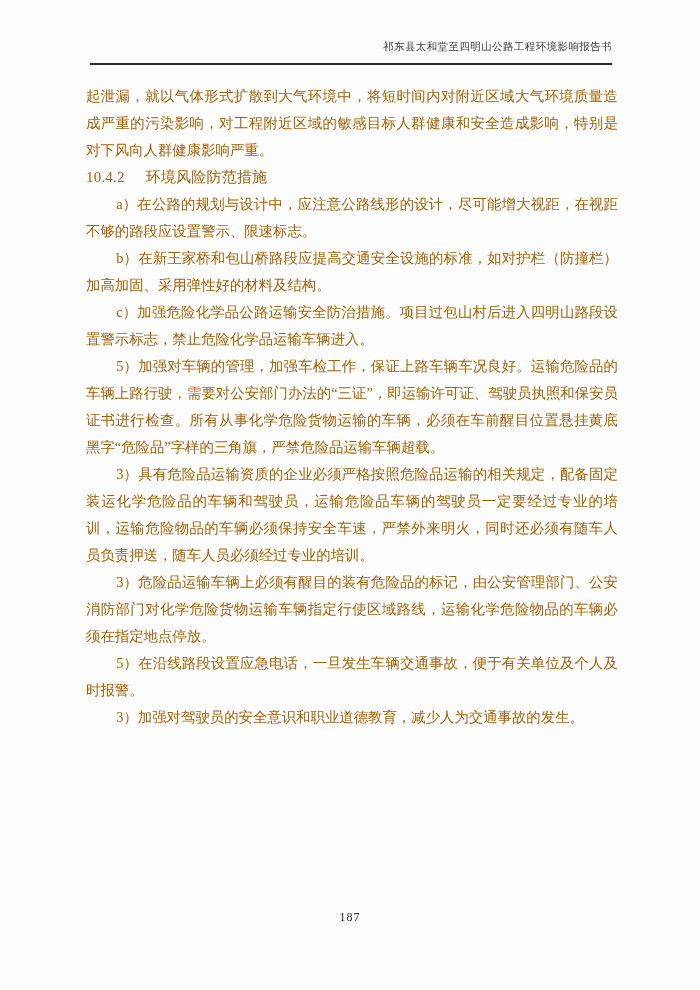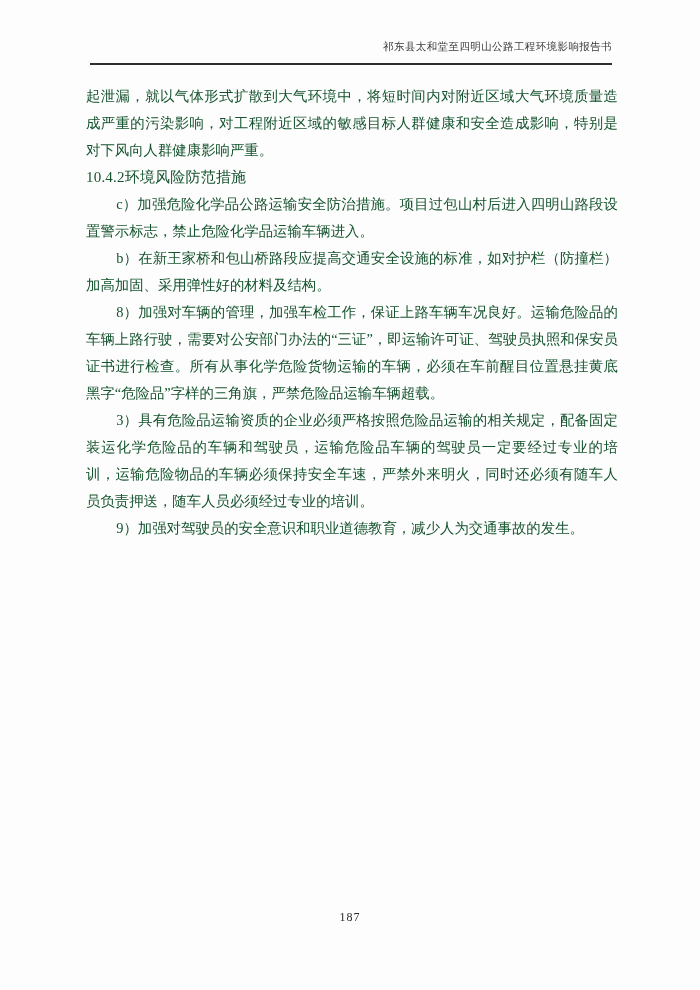--- a/index.html
+++ b/index.html
@@ -36,35 +36,35 @@
   }
   .content {
     position: absolute;
     top: 83px;
     left: 86px;
     width: 532px;
     font-size: 14.4px;
     line-height: 27px;
     text-align: justify;
     text-justify: inter-character;
-    color: #14532d;
+    color: #a16207;
   }
   .content p {
     margin: 0;
     padding: 0;
   }
   .content p.indent {
     text-indent: 2.1em;
   }
   .section-heading {
     font-size: 15px;
     letter-spacing: 0.2px;
   }
   .section-heading .num {
-    margin-right: 0;
+    margin-right: 21px;
   }
   .page-footer {
     position: absolute;
     top: 910px;
     left: 0;
     width: 700px;
     text-align: center;
     font-size: 12px;
     color: #2a2a2a;
     letter-spacing: 1px;
@@ -83,33 +83,36 @@
 
   <div class="content">
 
     <p>起泄漏，就以气体形式扩散到大气环境中，将短时间内对附近区域大气环境质量造成严重的污染影响，对工程附近区域的敏感目标人群健康和安全造成影响，特别是对下风向人群健康影响严重。</p>
 
 
     <p class="section-heading">
       <span class="num">10.4.2</span><span>环境风险防范措施</span>
     </p>
 
+    <p class="indent">a）在公路的规划与设计中，应注意公路线形的设计，尽可能增大视距，在视距不够的路段应设置警示、限速标志。</p>
+
+    <p class="indent">b）在新王家桥和包山桥路段应提高交通安全设施的标准，如对护栏（防撞栏）加高加固、采用弹性好的材料及结构。</p>
 
     <p class="indent">c）加强危险化学品公路运输安全防治措施。项目过包山村后进入四明山路段设置警示标志，禁止危险化学品运输车辆进入。</p>
 
-    <p class="indent">b）在新王家桥和包山桥路段应提高交通安全设施的标准，如对护栏（防撞栏）加高加固、采用弹性好的材料及结构。</p>
-
-    <p class="indent">8）加强对车辆的管理，加强车检工作，保证上路车辆车况良好。运输危险品的车辆上路行驶，需要对公安部门办法的“三证”，即运输许可证、驾驶员执照和保安员证书进行检查。所有从事化学危险货物运输的车辆，必须在车前醒目位置悬挂黄底黑字“危险品”字样的三角旗，严禁危险品运输车辆超载。</p>
+    <p class="indent">5）加强对车辆的管理，加强车检工作，保证上路车辆车况良好。运输危险品的车辆上路行驶，需要对公安部门办法的“三证”，即运输许可证、驾驶员执照和保安员证书进行检查。所有从事化学危险货物运输的车辆，必须在车前醒目位置悬挂黄底黑字“危险品”字样的三角旗，严禁危险品运输车辆超载。</p>
 
     <p class="indent">3）具有危险品运输资质的企业必须严格按照危险品运输的相关规定，配备固定装运化学危险品的车辆和驾驶员，运输危险品车辆的驾驶员一定要经过专业的培训，运输危险物品的车辆必须保持安全车速，严禁外来明火，同时还必须有随车人员负责押送，随车人员必须经过专业的培训。</p>
 
+    <p class="indent">3）危险品运输车辆上必须有醒目的装有危险品的标记，由公安管理部门、公安消防部门对化学危险货物运输车辆指定行使区域路线，运输化学危险物品的车辆必须在指定地点停放。</p>
 
 
+    <p class="indent">5）在沿线路段设置应急电话，一旦发生车辆交通事故，便于有关单位及个人及时报警。</p>
 
-    <p class="indent">9）加强对驾驶员的安全意识和职业道德教育，减少人为交通事故的发生。</p>
+    <p class="indent">3）加强对驾驶员的安全意识和职业道德教育，减少人为交通事故的发生。</p>
 
   </div>
 
   <div class="page-footer">
     <span>187</span>
   </div>
 
 </div>
 
 </body></html>

